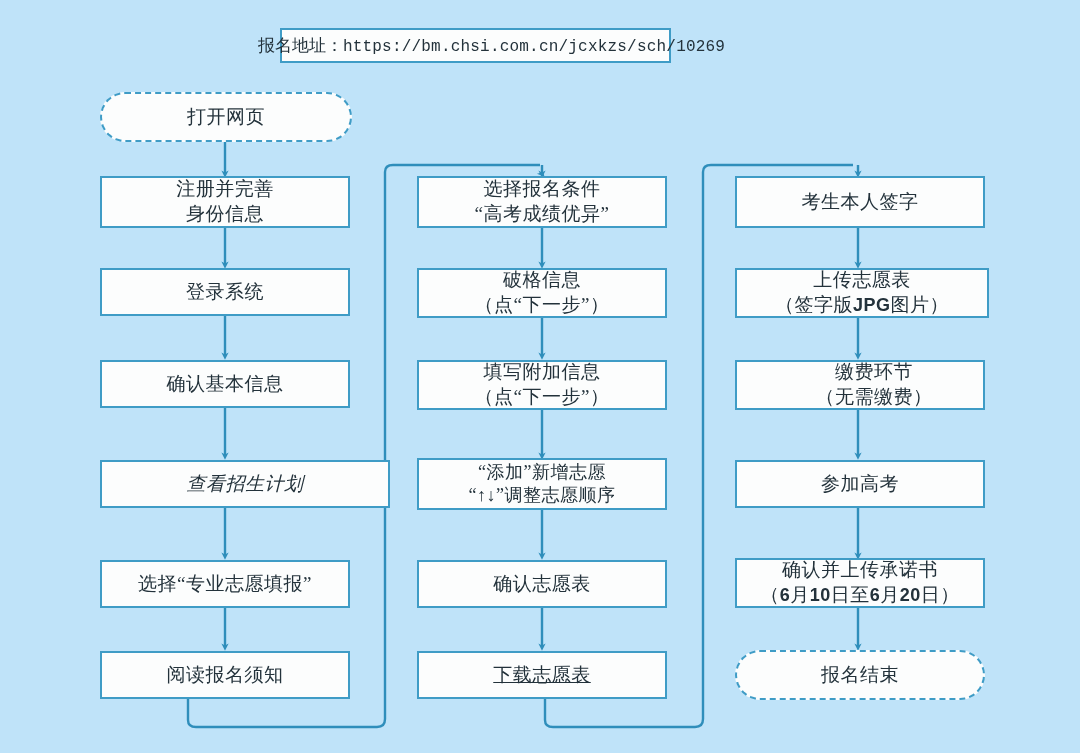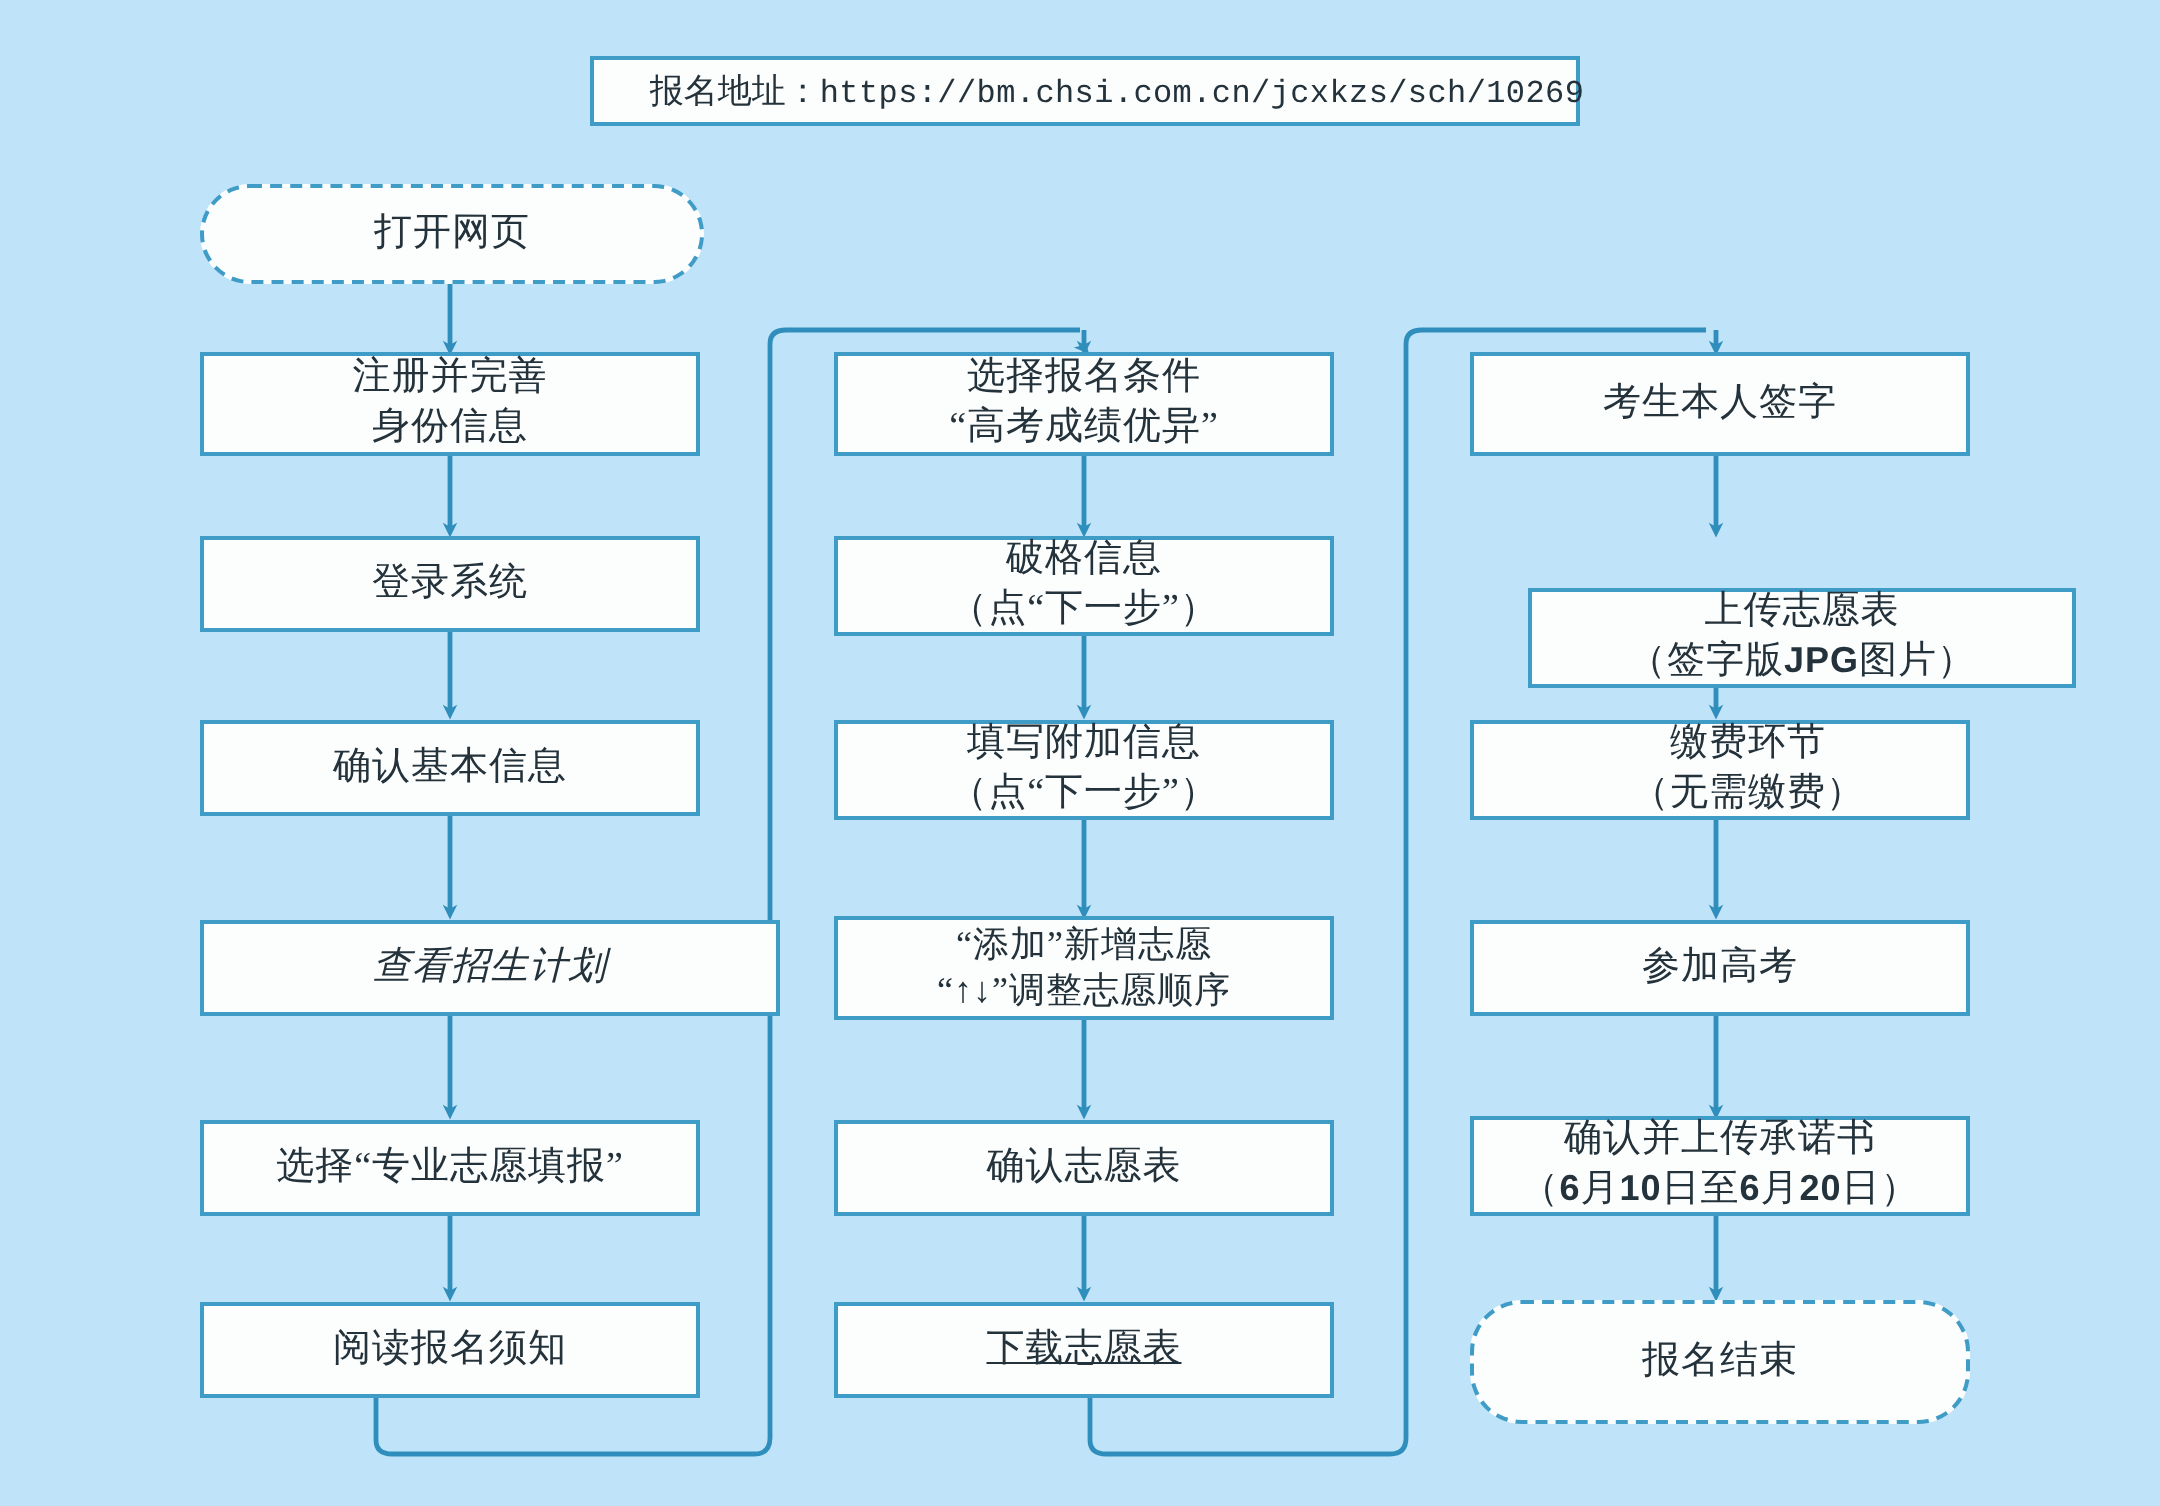--- a/index.html
+++ b/index.html
@@ -112,21 +112,21 @@
       <line x1="858" y1="165" x2="858" y2="174" marker-end="url(#arrow)"></line>
 
       <line x1="858" y1="228" x2="858" y2="265" marker-end="url(#arrow)"></line>
       <line x1="858" y1="316" x2="858" y2="356" marker-end="url(#arrow)"></line>
       <line x1="858" y1="408" x2="858" y2="456" marker-end="url(#arrow)"></line>
       <line x1="858" y1="508" x2="858" y2="556" marker-end="url(#arrow)"></line>
       <line x1="858" y1="608" x2="858" y2="647" marker-end="url(#arrow)"></line>
     </g>
   </svg>
 
-  <div class="node url-box" style="left:295px; top:28px; width:495px; height:35px;padding-left:46px;">
+  <div class="node url-box" style="left:280px; top:28px; width:391px; height:35px;padding-left:46px;">
     <span class="url-text"><span>报名地址：</span><span class="mono">https://bm.chsi.com.cn/jcxkzs/sch/10269</span></span>
   </div>
 
   <div class="node terminal" style="left:100px; top:92px; width:252px; height:50px;">
     <span class="line">打开网页</span>
   </div>
 
   <div class="node two-line" style="left:100px; top:176px; width:250px; height:52px;">
     <span class="line">注册并完善</span>
     <span class="line">身份信息</span>
@@ -177,36 +177,36 @@
   </div>
 
   <div class="node" style="left:417px; top:651px; width:250px; height:48px;text-decoration:underline;">
     <span class="line">下载志愿表</span>
   </div>
 
   <div class="node" style="left:735px; top:176px; width:250px; height:52px;">
     <span class="line">考生本人签字</span>
   </div>
 
-  <div class="node two-line" style="left:764px; top:268px; width:274px; height:50px;margin-top:26px;">
+  <div class="node two-line" style="left:735px; top:268px; width:254px; height:50px;">
     <span class="line">上传志愿表</span>
     <span class="line">（签字版<b>JPG</b>图片）</span>
   </div>
 
   <div class="node two-line" style="left:735px; top:360px; width:250px; height:50px;padding-left:28px;">
     <span class="line">缴费环节</span>
     <span class="line">（无需缴费）</span>
   </div>
 
   <div class="node" style="left:735px; top:460px; width:250px; height:48px;">
     <span class="line">参加高考</span>
   </div>
 
   <div class="node two-line" style="left:735px; top:558px; width:250px; height:50px;">
     <span class="line">确认并上传承诺书</span>
     <span class="line">（<b>6</b>月<b>10</b>日至<b>6</b>月<b>20</b>日）</span>
   </div>
 
-  <div class="node terminal" style="left:735px; top:650px; width:250px; height:62px;">
+  <div class="node terminal" style="left:735px; top:650px; width:250px; height:50px;">
     <span class="line">报名结束</span>
   </div>
 
 </div>
 
 </body></html>

